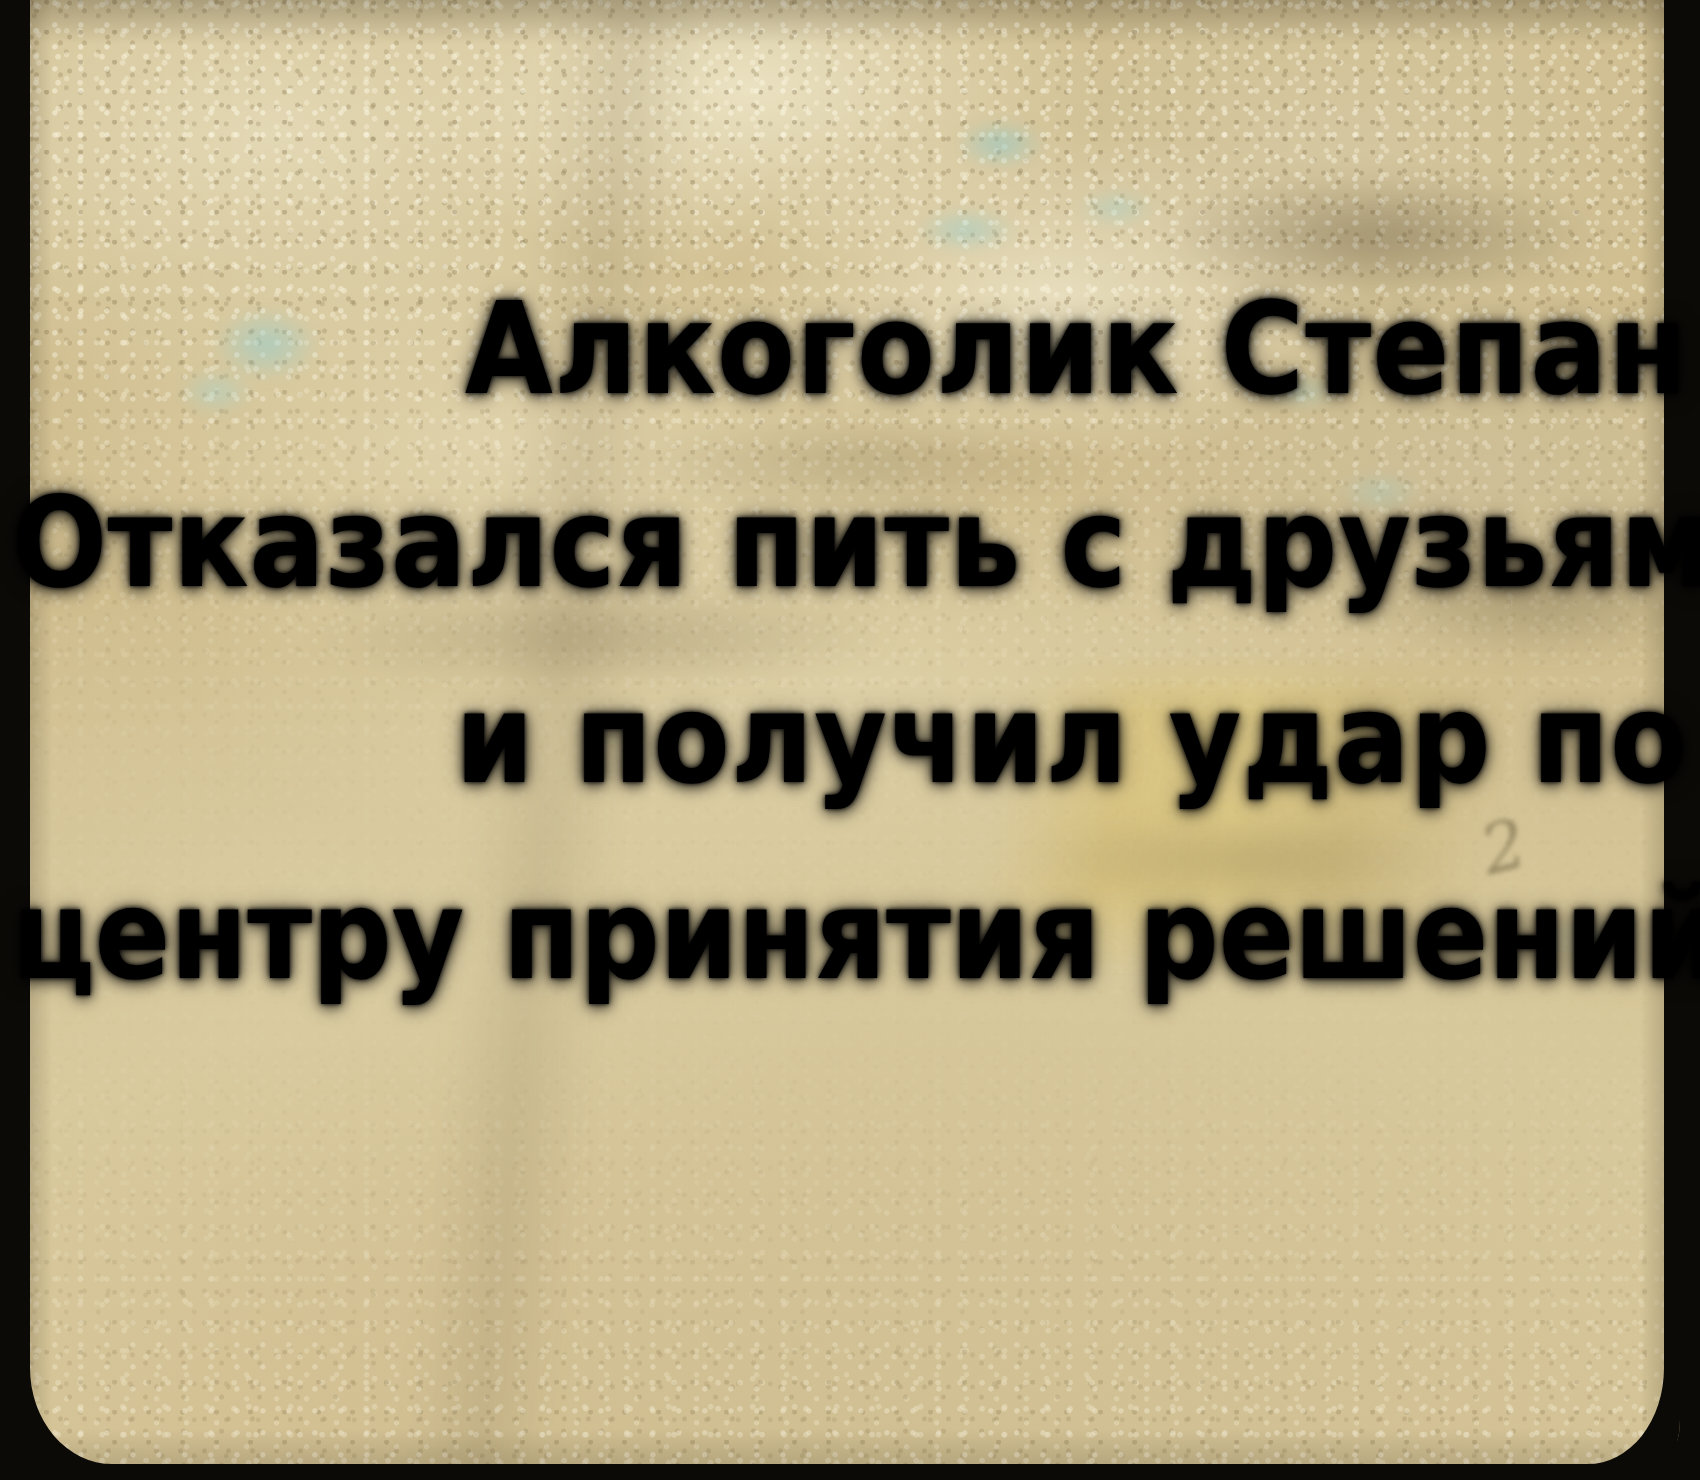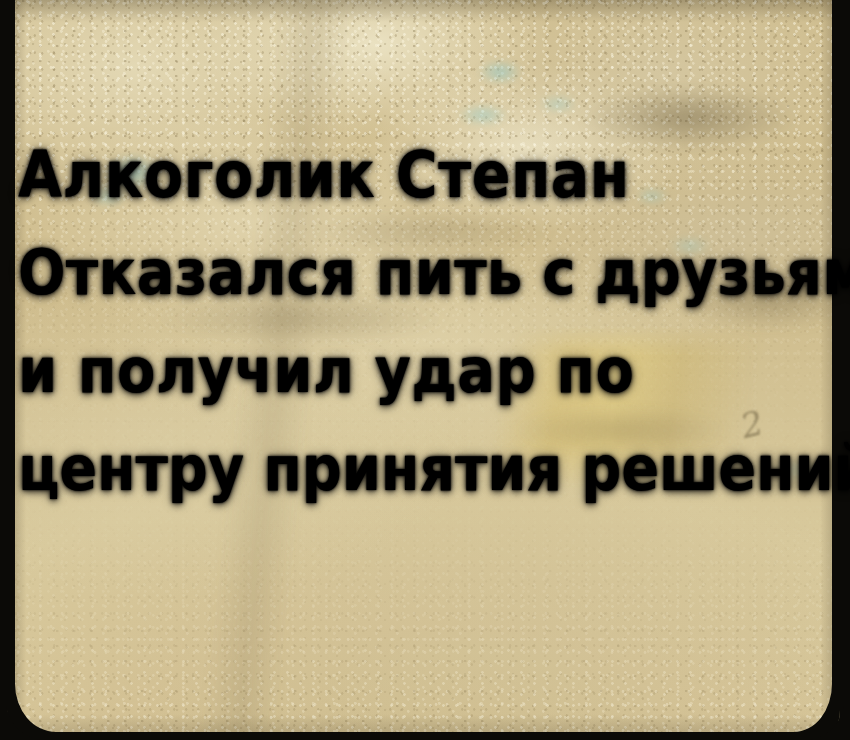--- a/index.html
+++ b/index.html
@@ -152,23 +152,22 @@
   }
   #frame-bottom-left  { left: 0;  bottom: 0; -webkit-mask-image: radial-gradient(circle 40px at 46px 6px, transparent 0 40px, #000 40.5px); mask-image: radial-gradient(circle 40px at 46px 6px, transparent 0 40px, #000 40.5px); }
   #frame-bottom-right { right: 0; bottom: 0; -webkit-mask-image: radial-gradient(circle 40px at 0px 6px, transparent 0 40px, #000 40.5px); mask-image: radial-gradient(circle 40px at 0px 6px, transparent 0 40px, #000 40.5px); }
 
   
   #caption {
     position: absolute;
     left: 0; right: 0;
     top: 126px;
     z-index: 5;
-    text-align: left;
+    text-align: right;
     padding: 0 6px;
-    margin-left: 12px;
   }
   .cap-line {
     display: block;
     color: #000000;
     font-family: "DejaVu Sans", sans-serif;
     font-weight: 700;
     font-size: 58px;
     line-height: 98px;
     letter-spacing: 0.5px;
     white-space: nowrap;

